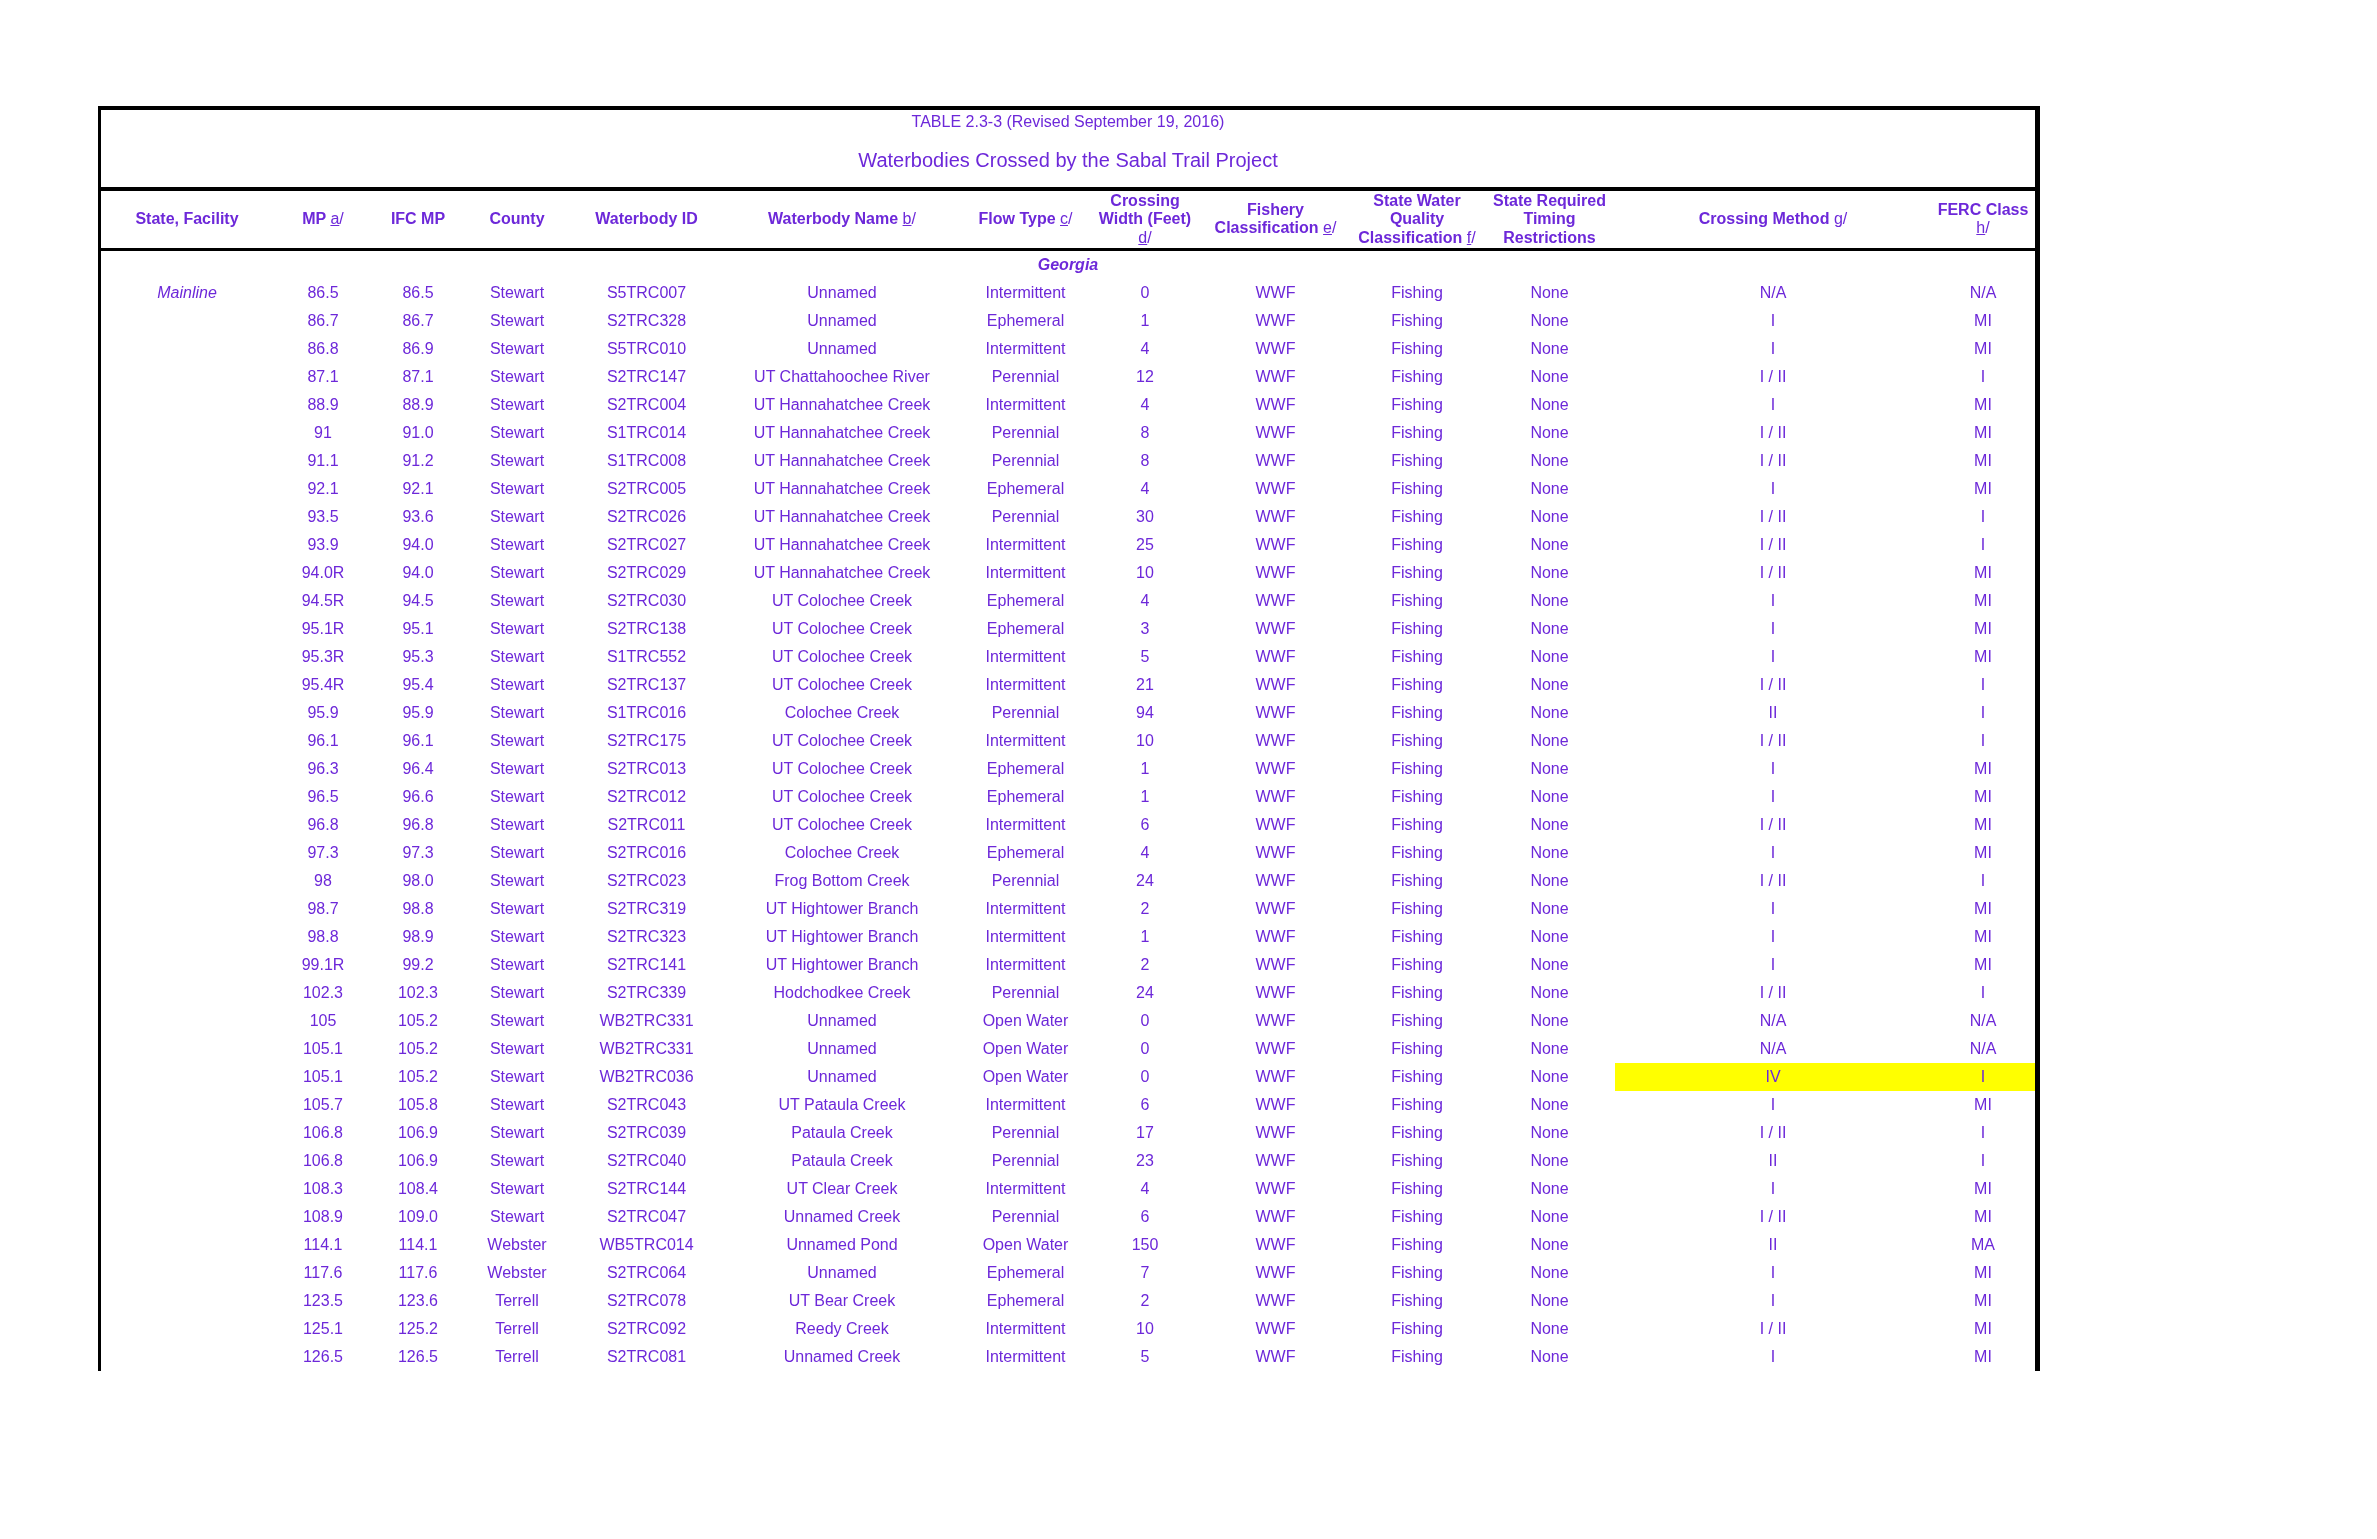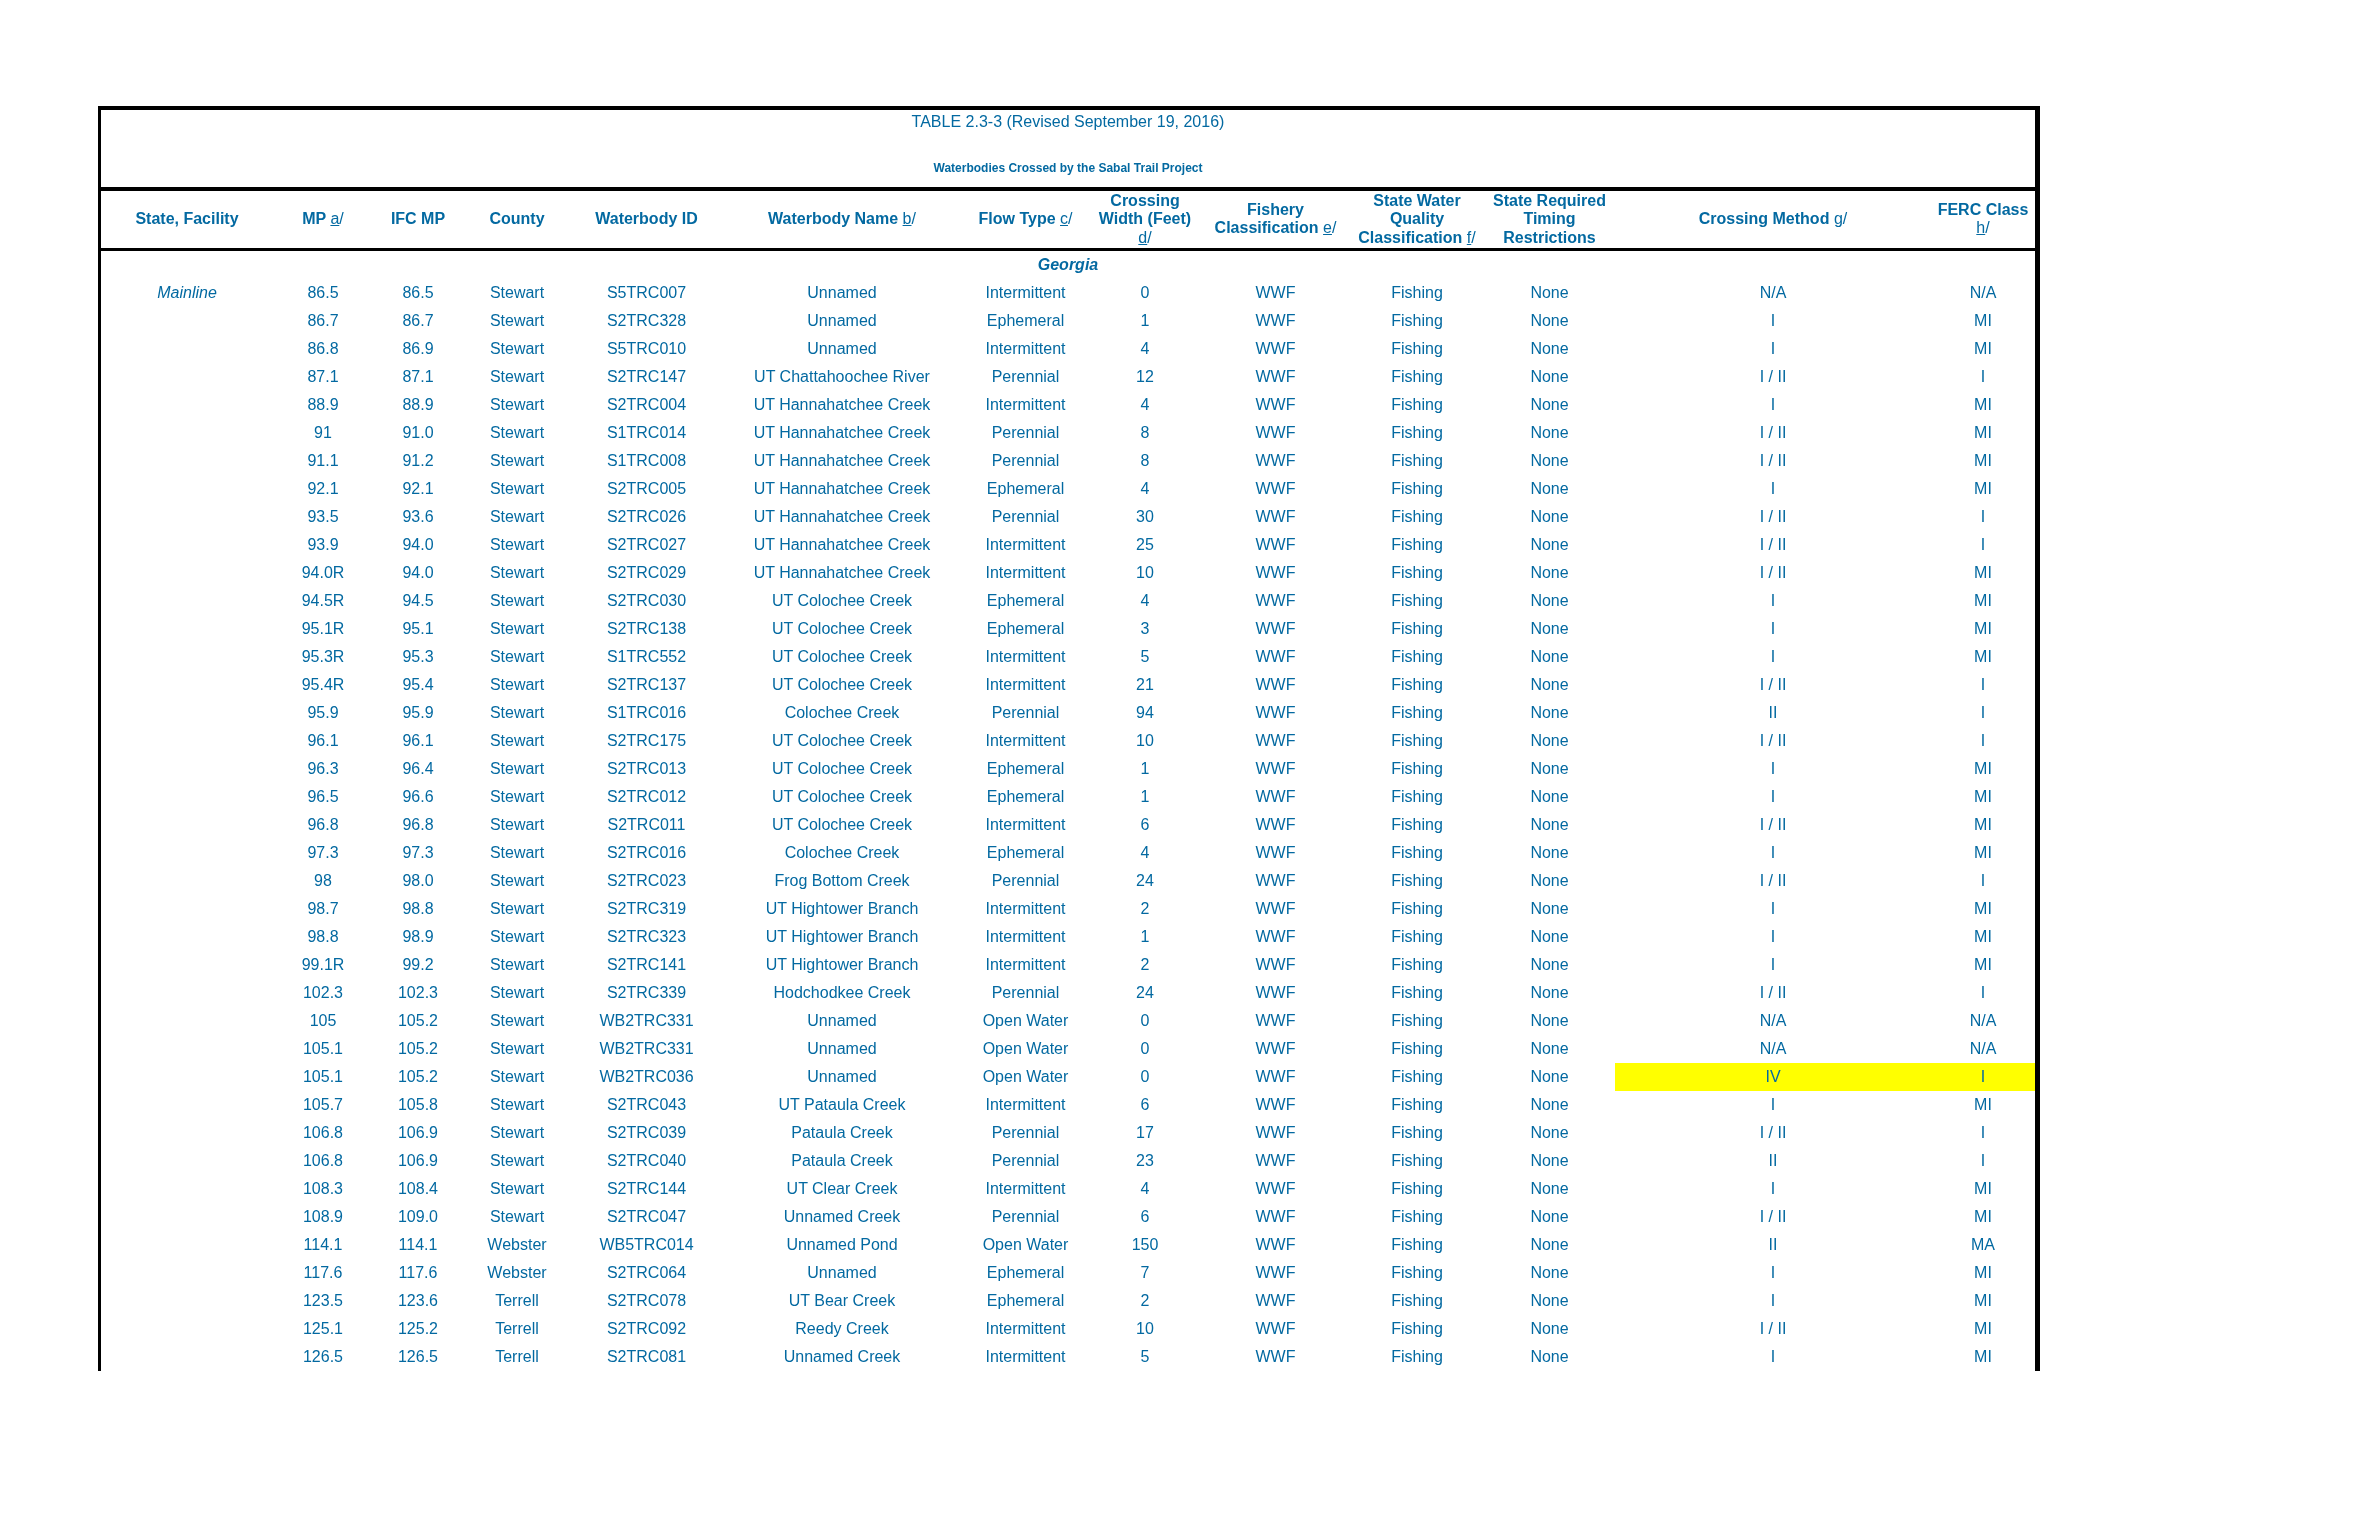--- a/index.html
+++ b/index.html
@@ -6,21 +6,21 @@
     margin: 0;
     padding: 0;
     background: #ffffff;
   }
   .page {
     position: relative;
     width: 2377px;
     height: 1539px;
     background: #ffffff;
     font-family: "Liberation Sans", sans-serif;
-    color: #0369a1;
+    color: #6d28d9;
     overflow: hidden;
   }
   .table-wrap {
     position: absolute;
     left: 98px;
     top: 106px;
     width: 1934px;
     border-top: 4.7px solid #000;
     border-left: 3.7px solid #000;
     border-right: 5.6px solid #000;
@@ -32,23 +32,23 @@
     border-bottom: 4.7px solid #000;
     text-align: center;
   }
   .doc-title {
     padding-top: 2.8px;
     font-size: 16px;
     line-height: 18.6px;
   }
   .doc-subtitle {
     position: absolute;
-    left: 0; right: 0; bottom: 9px;
-    font-weight: bold;
-    font-size: 12px;
+    left: 0; right: 0; bottom: 17px;
+    font-weight: normal;
+    font-size: 20px;
     line-height: 18.6px;
   }
   table.data {
     border-collapse: collapse;
     table-layout: fixed;
     width: 1934px;
   }
   table.data thead th {
     height: 55px;
     border-bottom: 3.7px solid #000;

